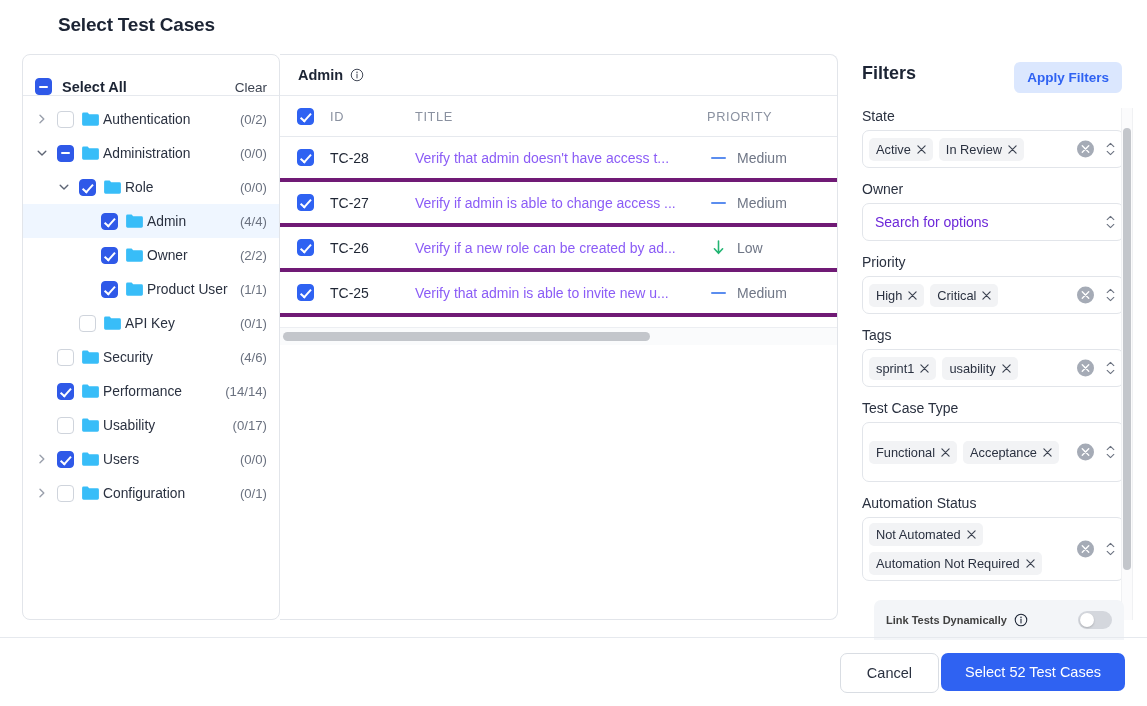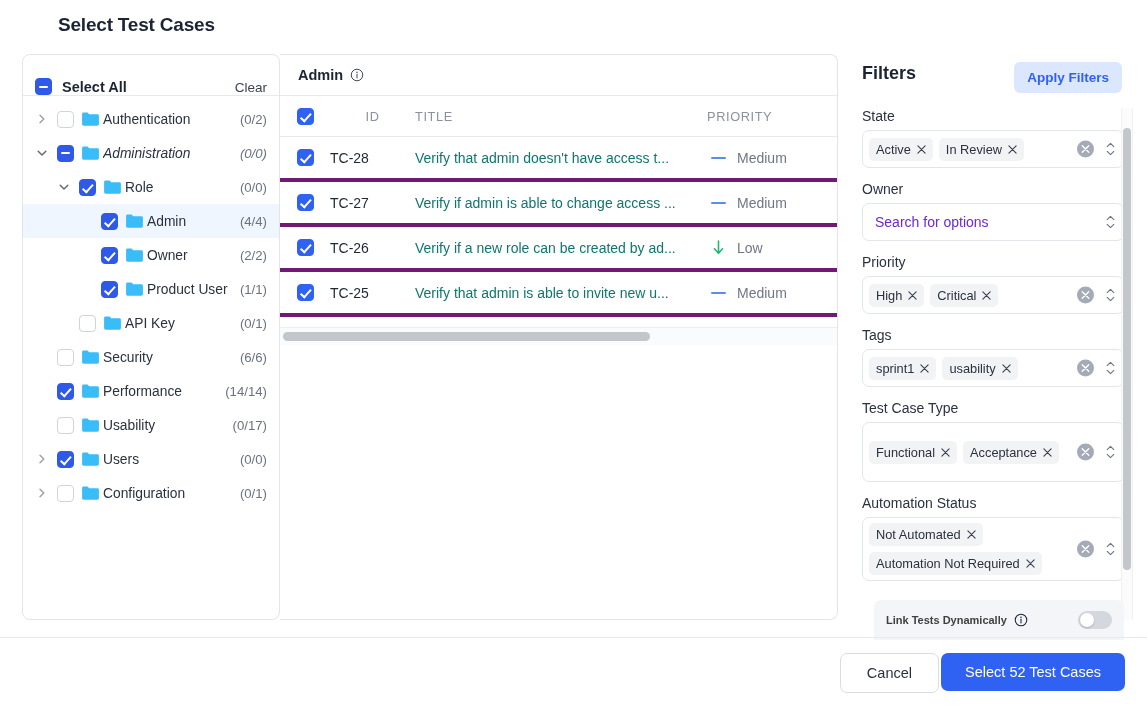--- a/index.html
+++ b/index.html
@@ -89,24 +89,24 @@
     height: 41px; border-bottom: 1px solid #e6e9ee;
     display: flex; align-items: center;
     font-size: 12.8px; letter-spacing: 0.6px; color: #8a91a0;
   }
   .tbl-row {
     height: 45px; display: flex; align-items: center;
     border-bottom: 4px solid #701a75; cursor: pointer;
   }
   .c-cb { flex: 0 0 50px; display: flex; align-items: center; justify-content: center; }
   .c-id { flex: 0 0 85px; font-size: 14px; color: #1f2634; }
-  .c-title { flex: 1 1 auto; font-size: 14px; color: #0f766e; white-space: nowrap; overflow: hidden; text-overflow: ellipsis; padding-right: 10px; }
+  .c-title { flex: 1 1 auto; font-size: 14px; color: #8b5cf6; white-space: nowrap; overflow: hidden; text-overflow: ellipsis; padding-right: 10px; }
   .c-prio { flex: 0 0 130px; display: flex; align-items: center; font-size: 14px; color: #6f7686; }
   .prio-ico { width: 22px; display: inline-flex; align-items: center; justify-content: center; margin-right: 8px; }
-  .colhead-id { flex: 0 0 85px; text-align: center; }
+  .colhead-id { flex: 0 0 85px; }
   .colhead-title { flex: 1 1 auto; }
   .colhead-prio { flex: 0 0 130px; }
 
   .hscroll-track {
     position: absolute; left: 0; right: 0; top: 272px; height: 18px;
     background: #fafbfc; border-top: 1px solid #eceef2;
   }
   .hscroll-thumb {
     position: absolute; left: 3px; top: 4px; width: 367px; height: 9px;
     background: #c3c6cb; border-radius: 5px; cursor: pointer;
@@ -225,21 +225,21 @@
             <span class="cb empty"></span>
           </span>
           <span class="tw-folder">
             <svg width="17" height="14" viewBox="0 0 18 15">
               <path d="M0 2.2a1.6 1.6 0 0 1 1.6-1.6h4.3l1.7 1.9h8.8A1.6 1.6 0 0 1 18 4.1v8.9a1.6 1.6 0 0 1-1.6 1.6H1.6A1.6 1.6 0 0 1 0 13z" fill="#38bdf8"></path>
             </svg>
           </span>
           <span class="tw-name">Authentication</span>
           <span class="tw-count">(0/2)</span>
         </div>
-        <div class="tree-row" style="padding-left: 8px; font-style: italic;">
+        <div class="tree-row" style="padding-left: 8px;">
           <span class="tw-chev">
             <svg width="10" height="10" viewBox="0 0 10 10">
               <path d="M1.2 3.3 L5 7 L8.8 3.3" fill="none" stroke="#5e6575" stroke-width="1.4" stroke-linecap="round" stroke-linejoin="round"></path>
             </svg>
           </span>
           <span class="tw-cb">
             <span class="cb indet"></span>
           </span>
           <span class="tw-folder">
             <svg width="17" height="14" viewBox="0 0 18 15">
@@ -322,21 +322,21 @@
           <span class="tw-chev"></span>
           <span class="tw-cb">
             <span class="cb empty"></span>
           </span>
           <span class="tw-folder">
             <svg width="17" height="14" viewBox="0 0 18 15">
               <path d="M0 2.2a1.6 1.6 0 0 1 1.6-1.6h4.3l1.7 1.9h8.8A1.6 1.6 0 0 1 18 4.1v8.9a1.6 1.6 0 0 1-1.6 1.6H1.6A1.6 1.6 0 0 1 0 13z" fill="#38bdf8"></path>
             </svg>
           </span>
           <span class="tw-name">Security</span>
-          <span class="tw-count">(6/6)</span>
+          <span class="tw-count">(4/6)</span>
         </div>
         <div class="tree-row" style="padding-left: 8px;">
           <span class="tw-chev"></span>
           <span class="tw-cb">
             <span class="cb checked"></span>
           </span>
           <span class="tw-folder">
             <svg width="17" height="14" viewBox="0 0 18 15">
               <path d="M0 2.2a1.6 1.6 0 0 1 1.6-1.6h4.3l1.7 1.9h8.8A1.6 1.6 0 0 1 18 4.1v8.9a1.6 1.6 0 0 1-1.6 1.6H1.6A1.6 1.6 0 0 1 0 13z" fill="#38bdf8"></path>
             </svg>

